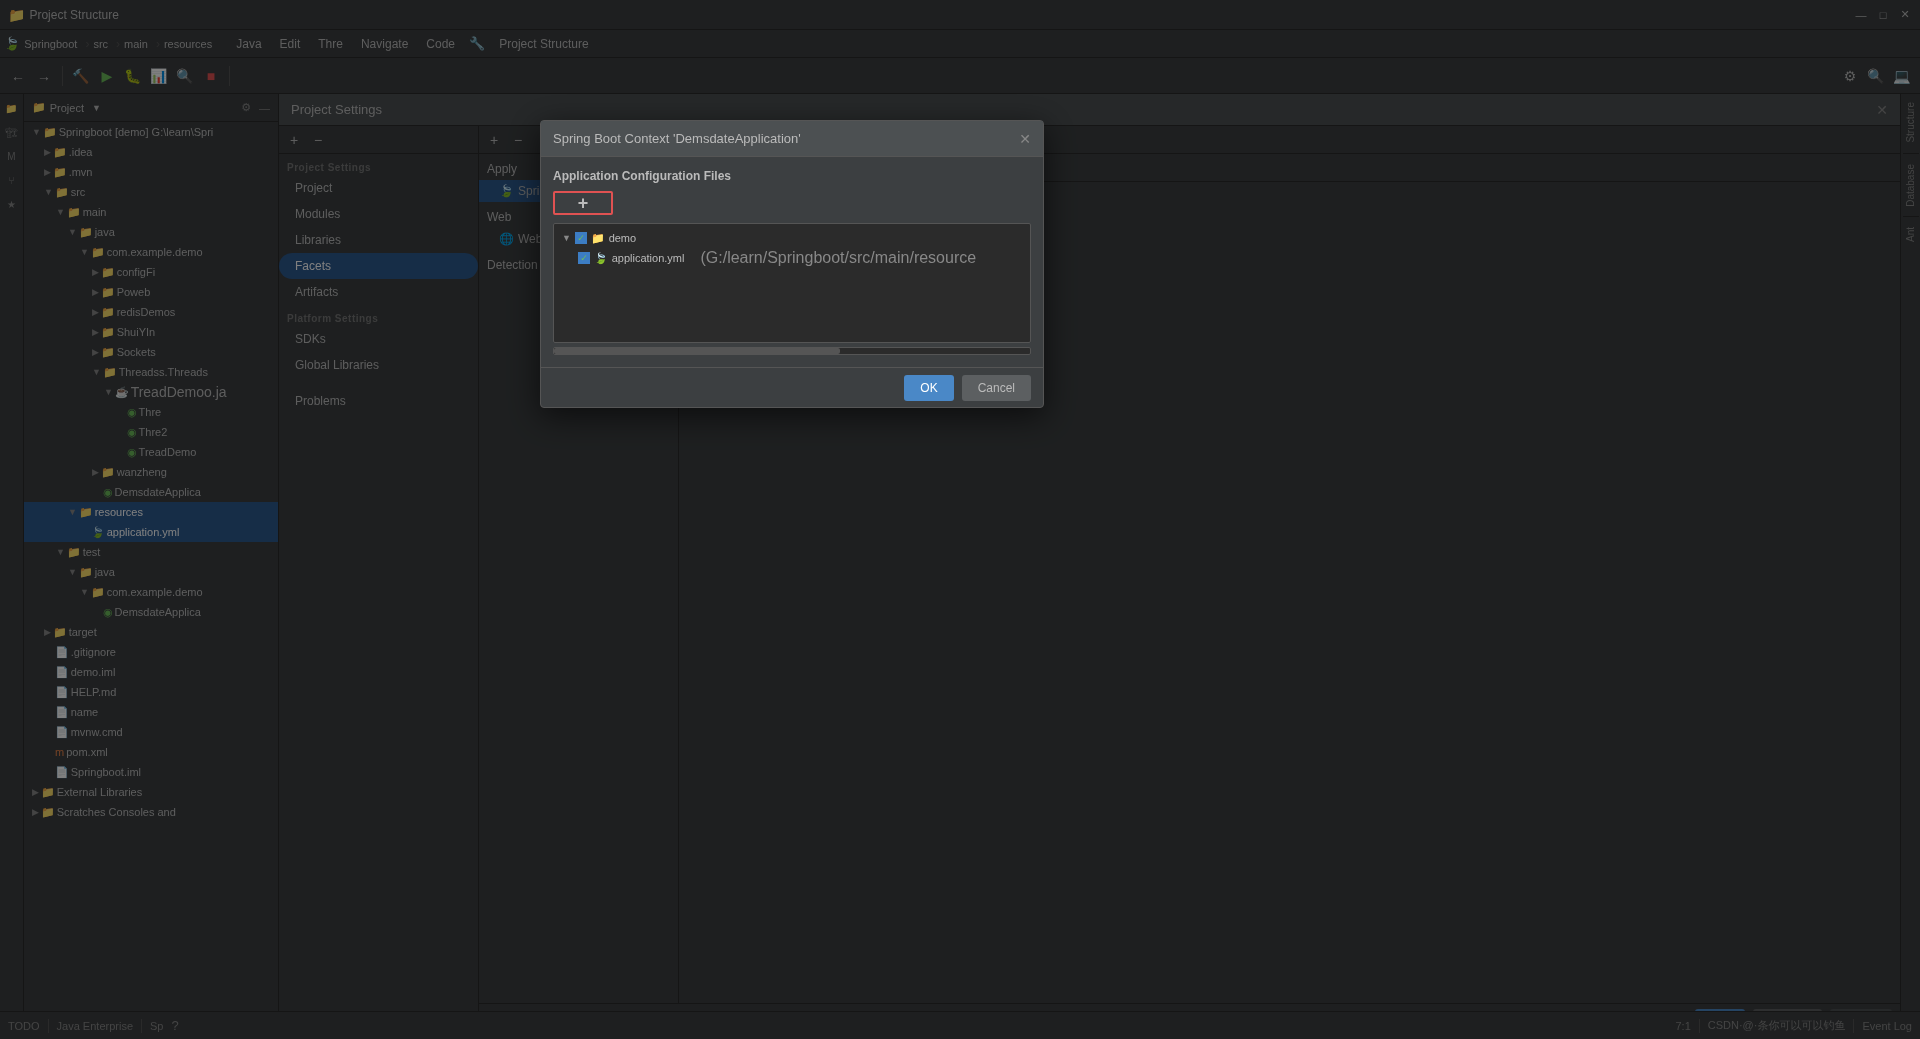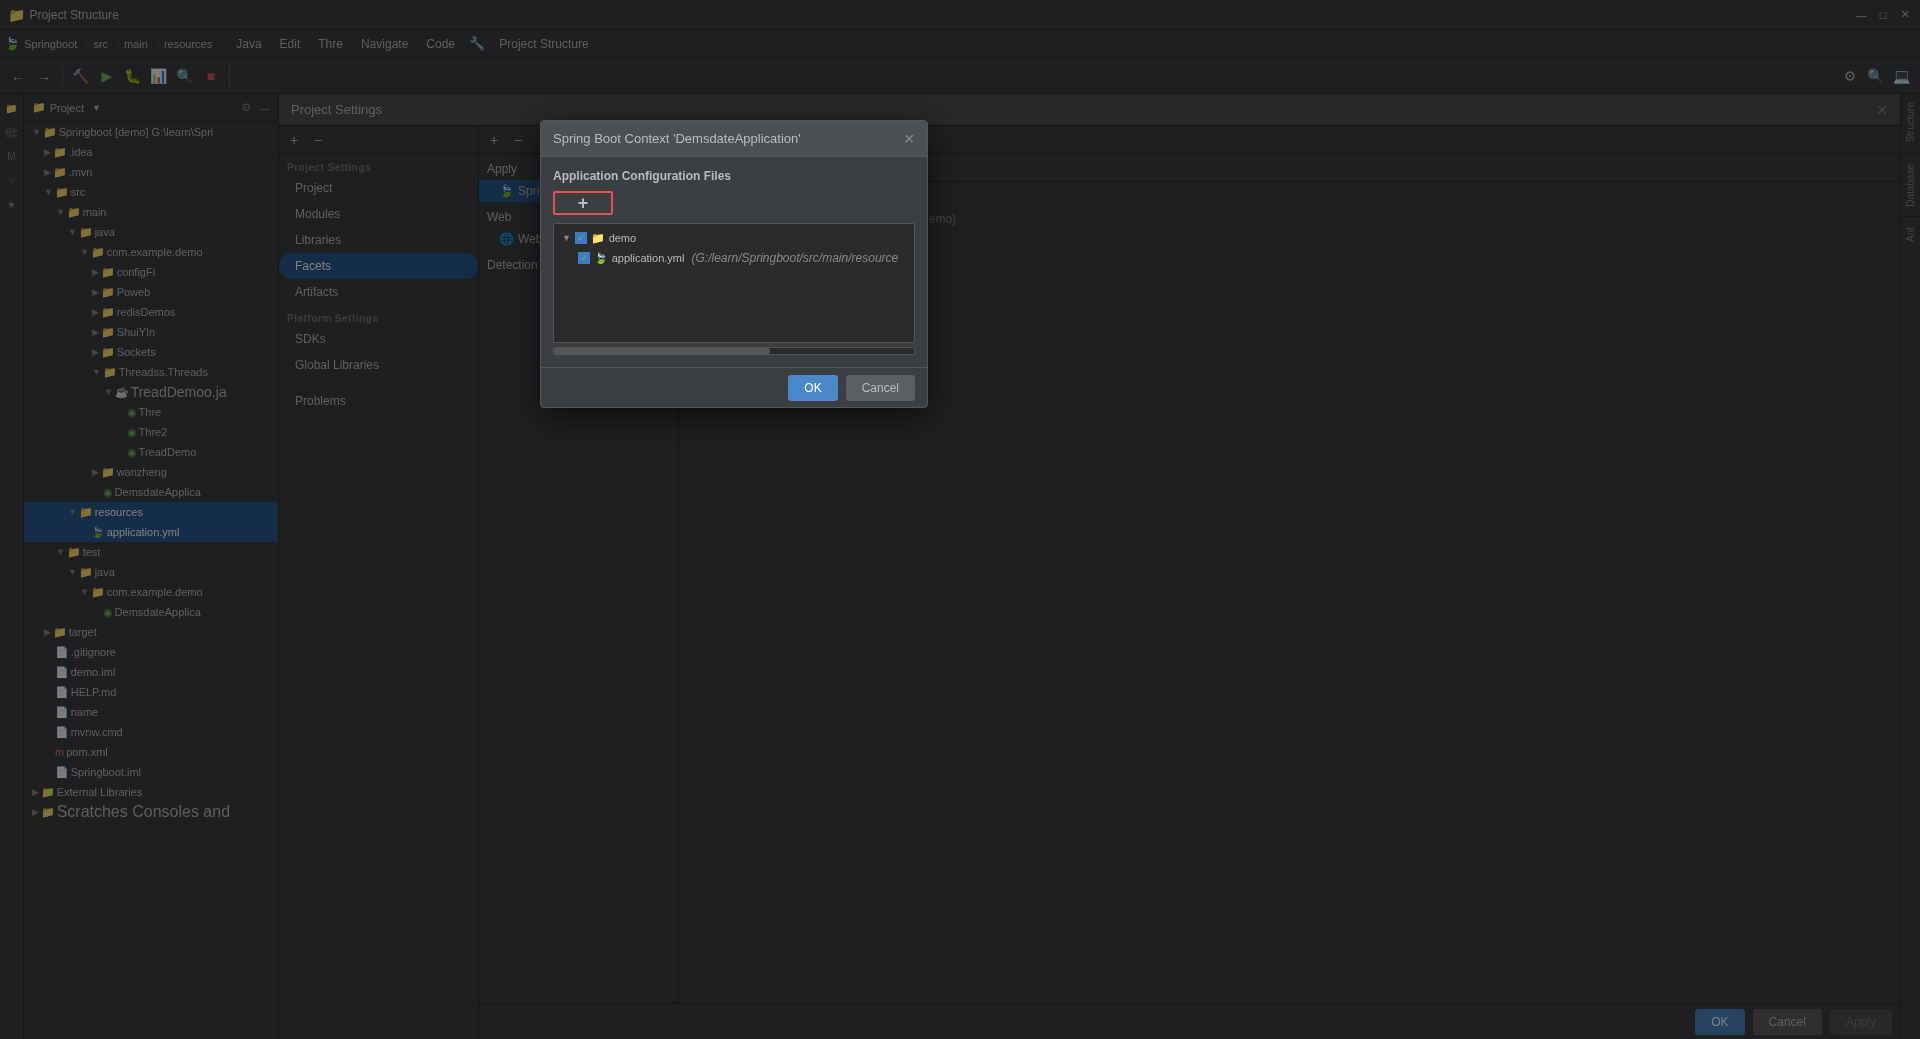--- a/index.html
+++ b/index.html
@@ -156,21 +156,21 @@
     .dialog-backdrop {
       position: absolute;
       top: 0; left: 0; right: 0; bottom: 0;
       background: rgba(0,0,0,0.5);
       z-index: 200;
       display: flex;
       align-items: center;
       justify-content: center;
     }
     .dialog {
-      width: 388px;
+      width: 504px;
       background: #3c3f41;
       border: 1px solid #555;
       border-radius: 4px;
       box-shadow: 0 8px 32px rgba(0,0,0,0.6);
     }
     .dialog-header {
       height: 36px;
       background: #4c5052;
       display: flex;
       align-items: center;
@@ -559,21 +559,21 @@
           <span style="font-size:11px;">Springboot.iml</span>
         </div>
         <div class="tree-item indent-1">
           <span class="arrow">▶</span>
           <span class="folder-icon">📁</span>
           <span style="font-size:11px;">External Libraries</span>
         </div>
         <div class="tree-item indent-1">
           <span class="arrow">▶</span>
           <span class="folder-icon">📁</span>
-          <span style="font-size:16px;">Scratches Consoles and</span>
+          <span style="font-size:11px;">Scratches Consoles and</span>
         </div>
 
       </div>
     </div>
 
     <div style="display:flex; flex:1; flex-direction:column;">
 
       <div class="ps-win-header" style="height:32px; background:#4c5052; display:flex; align-items:center; padding:0 12px; border-bottom:1px solid #2b2b2b; justify-content:space-between;">
         <span style="font-size:13px; color:#bbbbbb;">Project Settings</span>
         <span style="cursor:pointer; color:#888; font-size:14px;">✕</span>
@@ -680,20 +680,34 @@
     <div style="width:20px; background:#3c3f41; border-left:1px solid #2b2b2b; display:flex; flex-direction:column; align-items:center;">
       <div style="writing-mode:vertical-rl; transform:rotate(180deg); font-size:10px; color:#888; padding:8px 2px; cursor:pointer;">Structure</div>
       <div style="height:1px; width:16px; background:#2b2b2b; margin:2px 0;"></div>
       <div style="writing-mode:vertical-rl; transform:rotate(180deg); font-size:10px; color:#888; padding:8px 2px; cursor:pointer;">Database</div>
       <div style="height:1px; width:16px; background:#2b2b2b; margin:2px 0;"></div>
       <div style="writing-mode:vertical-rl; transform:rotate(180deg); font-size:10px; color:#888; padding:8px 2px; cursor:pointer;">Ant</div>
     </div>
 
   </div>
 
+  <div class="status-bar">
+    <span style="cursor:pointer;">TODO</span>
+    <span style="width:1px; height:14px; background:#555;"></span>
+    <span style="cursor:pointer;">Java Enterprise</span>
+    <span style="width:1px; height:14px; background:#555;"></span>
+    <span style="cursor:pointer;">Sp</span>
+    <span style="cursor:pointer; font-size:13px;">?</span>
+    <span style="flex:1;"></span>
+    <span>7:1</span>
+    <span style="width:1px; height:14px; background:#555;"></span>
+    <span>CSDN·@·条你可以可以钓鱼</span>
+    <span style="width:1px; height:14px; background:#555;"></span>
+    <span style="cursor:pointer;">Event Log</span>
+  </div>
 
 </div>
 
 <div class="dialog-backdrop" style="position: fixed; z-index: 200; pointer-events: none;">
   <div class="dialog" style="position: fixed; left: 540px; top: 120px; pointer-events: all;">
     <div class="dialog-header">
       <span class="dialog-title">Spring Boot Context 'DemsdateApplication'</span>
       <span class="dialog-close">✕</span>
     </div>
     <div class="dialog-body">
@@ -703,21 +717,21 @@
         <div class="dialog-tree-item">
           <span style="font-size:9px; color:#888; cursor:pointer;">▼</span>
           <div class="checkbox-icon checkbox-checked">✓</div>
           <span style="color:#e8834a; font-size:11px;">📁</span>
           <span>demo</span>
         </div>
         <div class="dialog-tree-child">
           <div class="checkbox-icon checkbox-checked">✓</div>
           <span style="color:#6dbd5b; font-size:11px;">🍃</span>
           <span>application.yml</span>
-          <span style="color:#888; font-size:12px; margin-left:3px;font-style:italic;">(G:/learn/Springboot/src/main/resource</span>
+          <span style="color:#888; font-size:16px; margin-left:12px;">(G:/learn/Springboot/src/main/resource</span>
         </div>
       </div>
       <div class="dialog-scrollbar">
         <div class="dialog-scrollbar-thumb"></div>
       </div>
     </div>
     <div class="dialog-footer">
       <button class="btn btn-primary">OK</button>
       <button class="btn btn-secondary">Cancel</button>
     </div>

